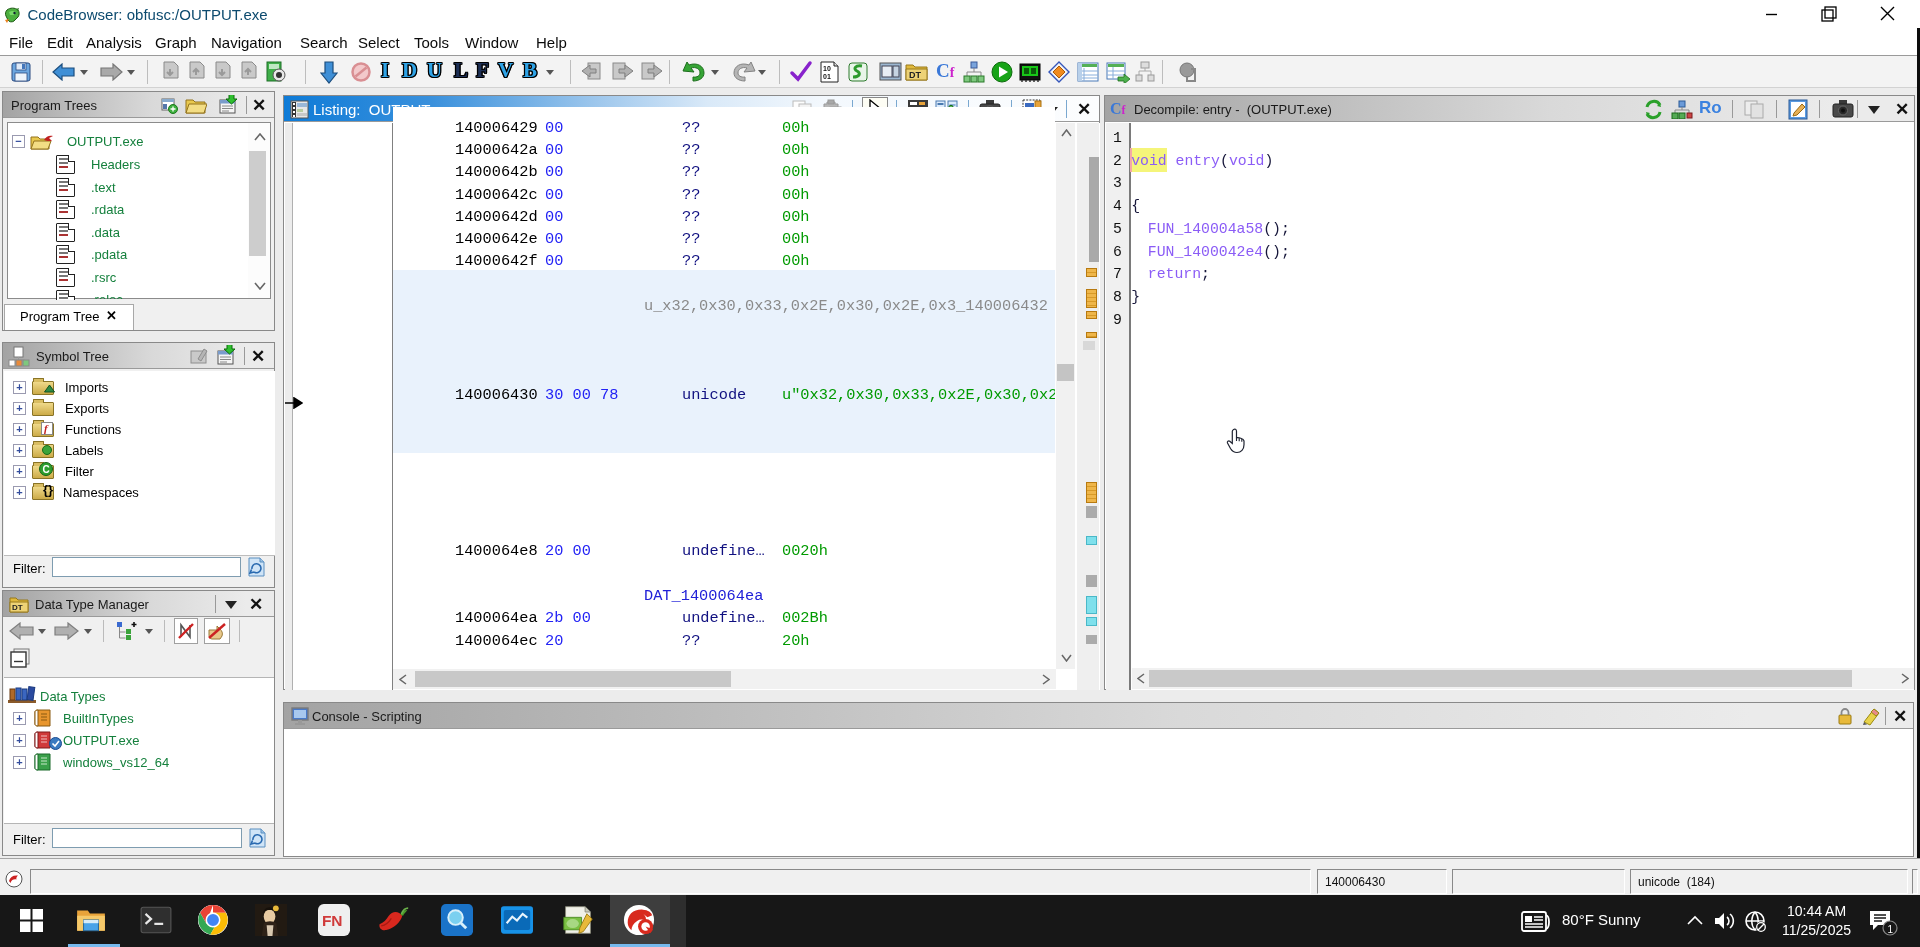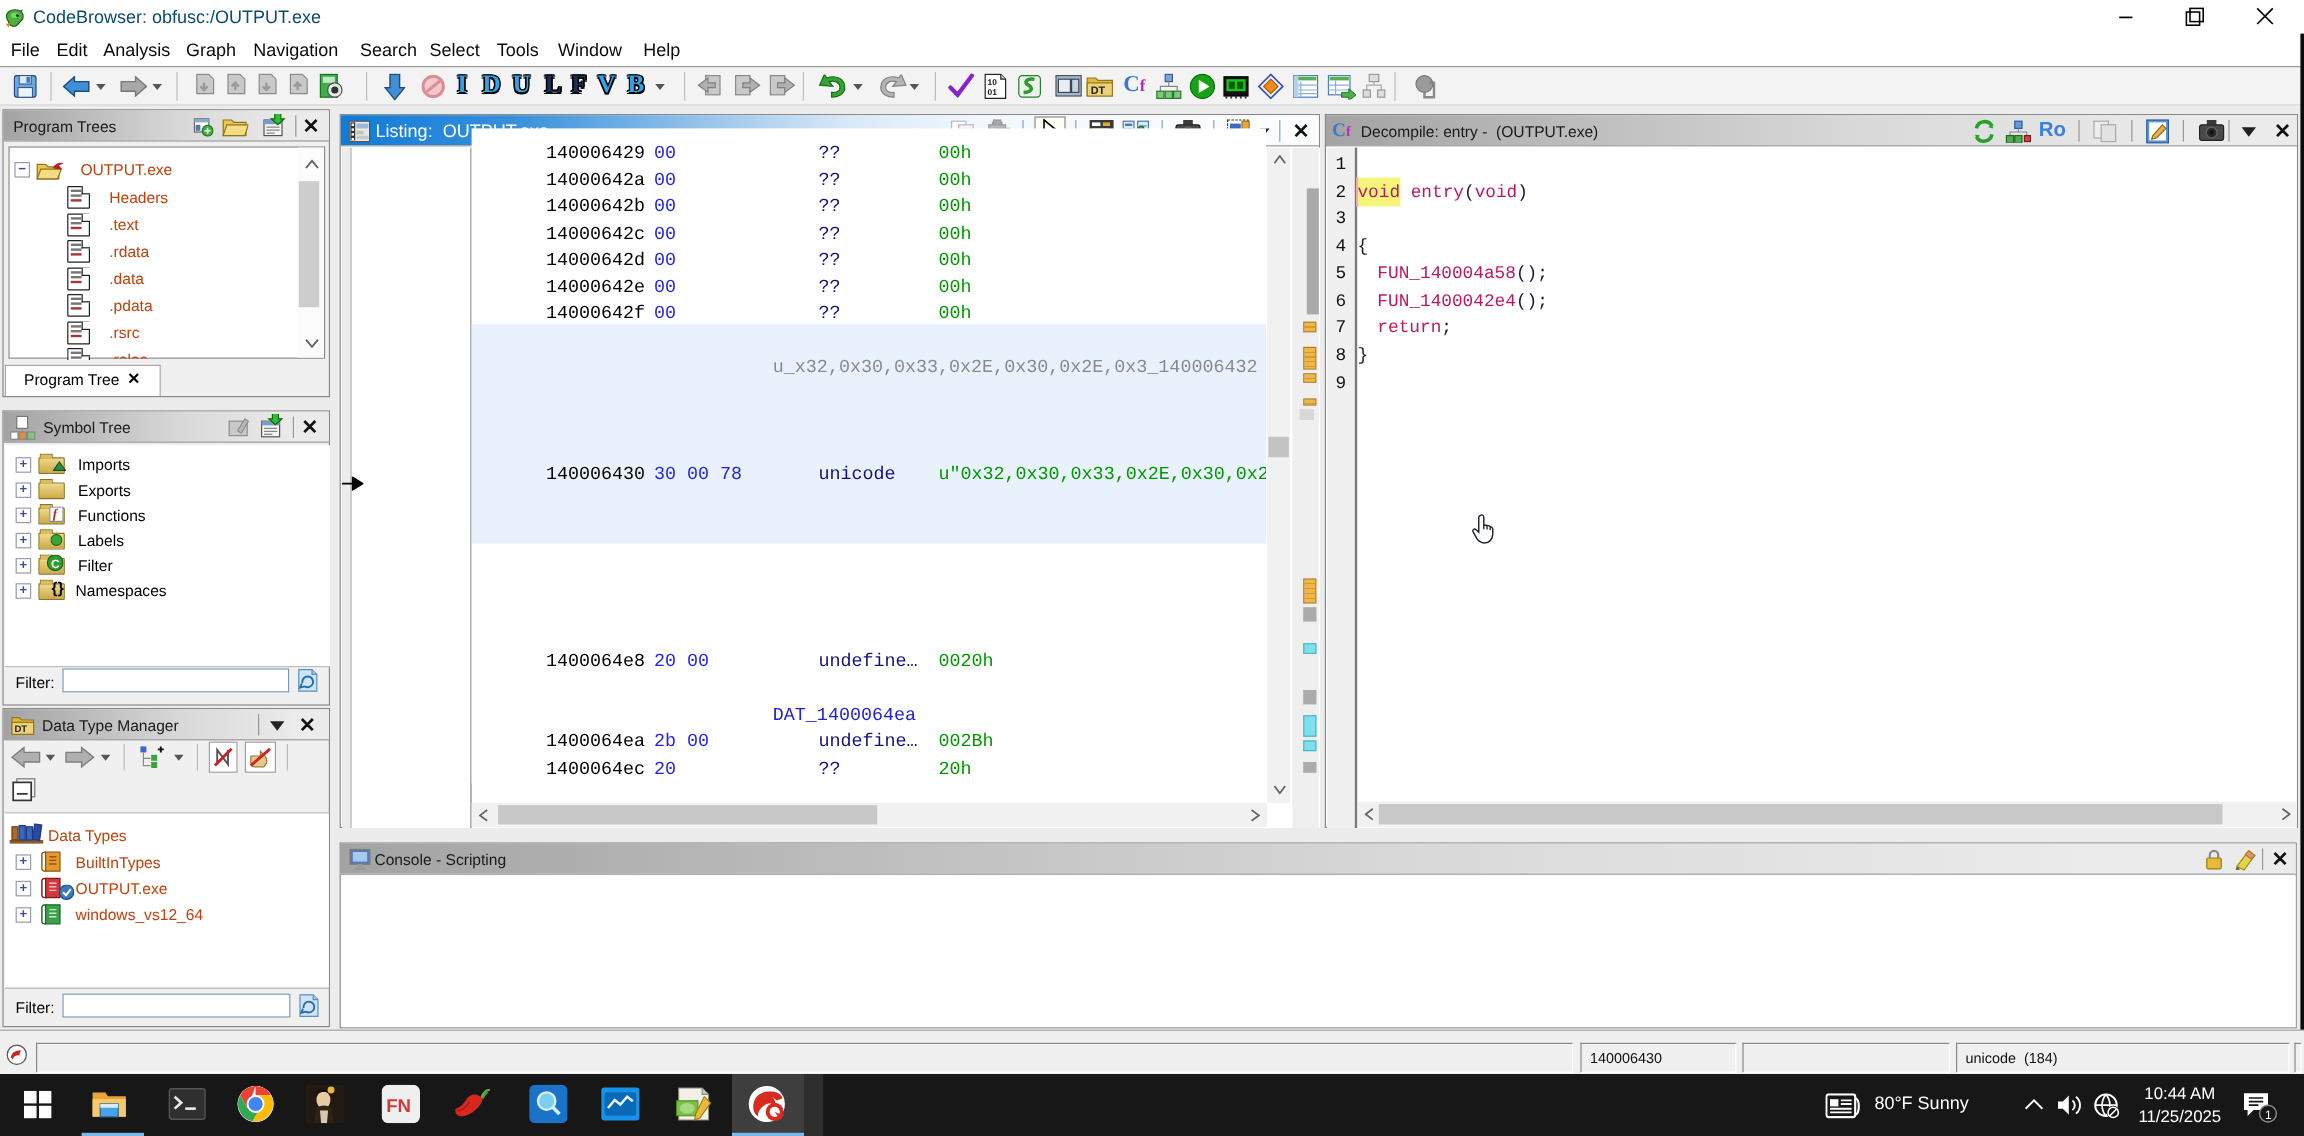--- a/index.html
+++ b/index.html
@@ -18,21 +18,21 @@
 .bl.dk{color:#1d2f55}
 .caret{position:absolute;width:0;height:0;border-left:4px solid transparent;border-right:4px solid transparent;border-top:5px solid #555}
 
 .panel{position:absolute;background:#fff;border:1px solid #898989}
 .ptitle{position:absolute;left:0;top:0;right:0;height:26px;background:linear-gradient(90deg,#a3a3a3,#d9d9d9 55%,#ebebeb 90%);border-bottom:1px solid #9a9a9a;overflow:hidden}
 .ptitle .t{position:absolute;top:6px;font-size:13px;color:#1a1a1a}
 .bluetitle{background:linear-gradient(90deg,#0e7bd7 0%,#3990dc 18%,#9cc6ec 38%,#d9e9f8 52%,#f3f8fd 66%,#fcfdfe 100%)}
 .bluetitle .t{color:#fff}
 .x{position:absolute;font-size:17px;font-weight:bold;color:#111;top:3px}
 
-.trow{position:absolute;font-size:13px;color:#c2410c;white-space:nowrap}
+.trow{position:absolute;font-size:13px;color:#15803d;white-space:nowrap}
 .exp{position:absolute;width:13px;height:13px;border:1px solid #9a9ab0;background:#fff;font-size:11px;line-height:11px;text-align:center;color:#334d9e;font-weight:bold}
 .doc{position:absolute;width:19px;height:19px;background:
   linear-gradient(#fff,#fff) 0 0/19px 19px no-repeat;border:1.5px solid #222;border-radius:1px}
 .doc:before{content:"";position:absolute;left:2px;top:2px;width:9px;height:2px;background:#777;box-shadow:0 4px 0 #777,0 8px 0 #a33}
 .doc:after{content:"";position:absolute;right:-1px;top:-1px;width:6px;height:6px;background:#fff;border-left:1.5px solid #222;border-bottom:1.5px solid #222}
 
 .filterrow{position:absolute;font-size:13px}
 .finput{position:absolute;background:#fff;border:1px solid #7e9cb0;height:20px}
 .st-row{position:absolute;left:0;width:270px;height:21px}
 .st-row .exp{left:10px;top:3px}
@@ -50,21 +50,21 @@
 .gr{color:#8a8a8a}
 .xb{color:#2020d8}
 .hl{position:absolute;left:0;width:662px;background:#e9f2fc}
 .omk{position:absolute;left:802px;width:11px}
 .omk.o{background:repeating-linear-gradient(#efb64a 0 3px,#d89a28 3px 4px);border:1px solid #b87a10}
 .omk.c{background:#7fe0ec;border:1px solid #4ab8c8}
 .omk.gy{background:#ababab}
 
 .dnum{position:absolute;left:8px;width:14px;text-align:left;color:#111}
 .dcode{position:absolute;white-space:pre}
-.k{color:#be185d}
+.k{color:#8b5cf6}
 .p{color:#16163a}
 
 #statusbar{left:0;top:858px;width:1920px;height:37px;background:#f0f0f0;border-top:1px solid #a5a5a5}
 .sfield{position:absolute;top:10px;height:25px;border-top:1px solid #898989;border-left:1px solid #898989;border-bottom:1px solid #fff;border-right:1px solid #fff;background:#f0f0f0;font-size:12px;color:#111}
 
 #taskbar{left:0;top:895px;width:1920px;height:52px;background:#171717}
 .tbicon{position:absolute;top:9px;width:32px;height:32px}
 </style>
 </head>
 <body>

